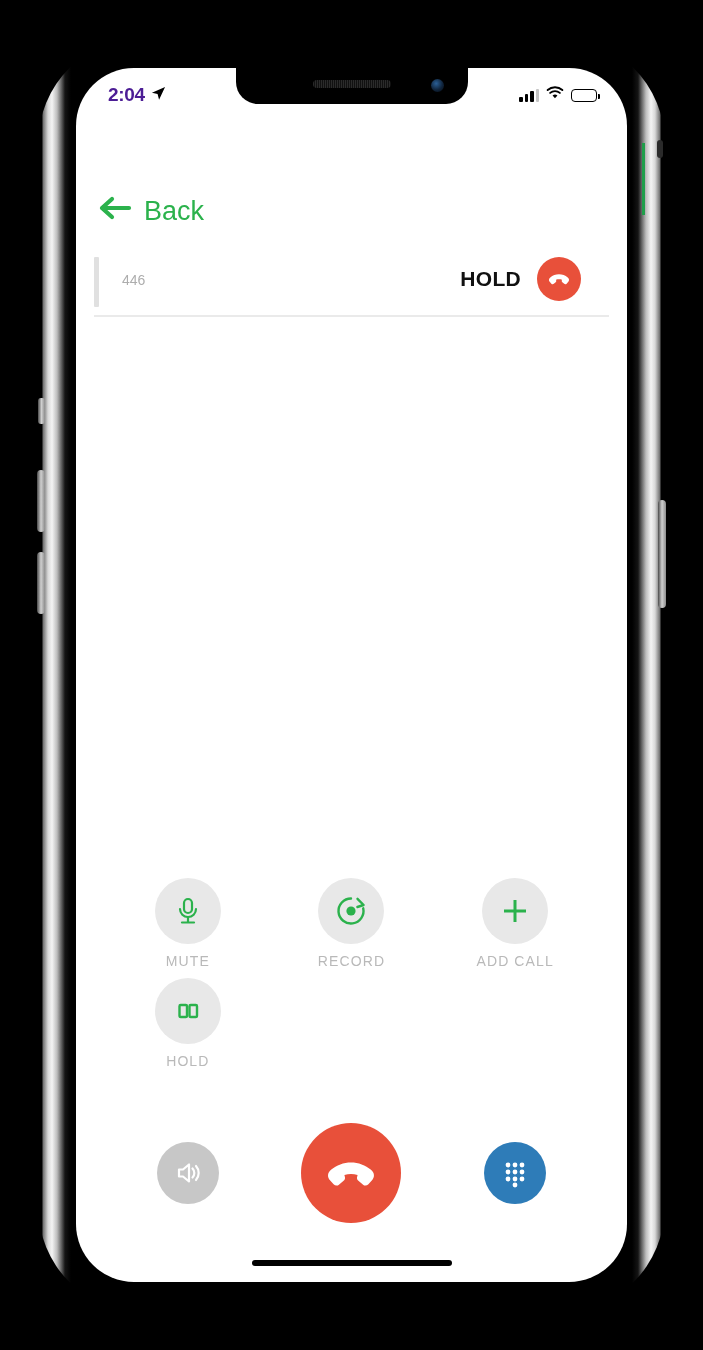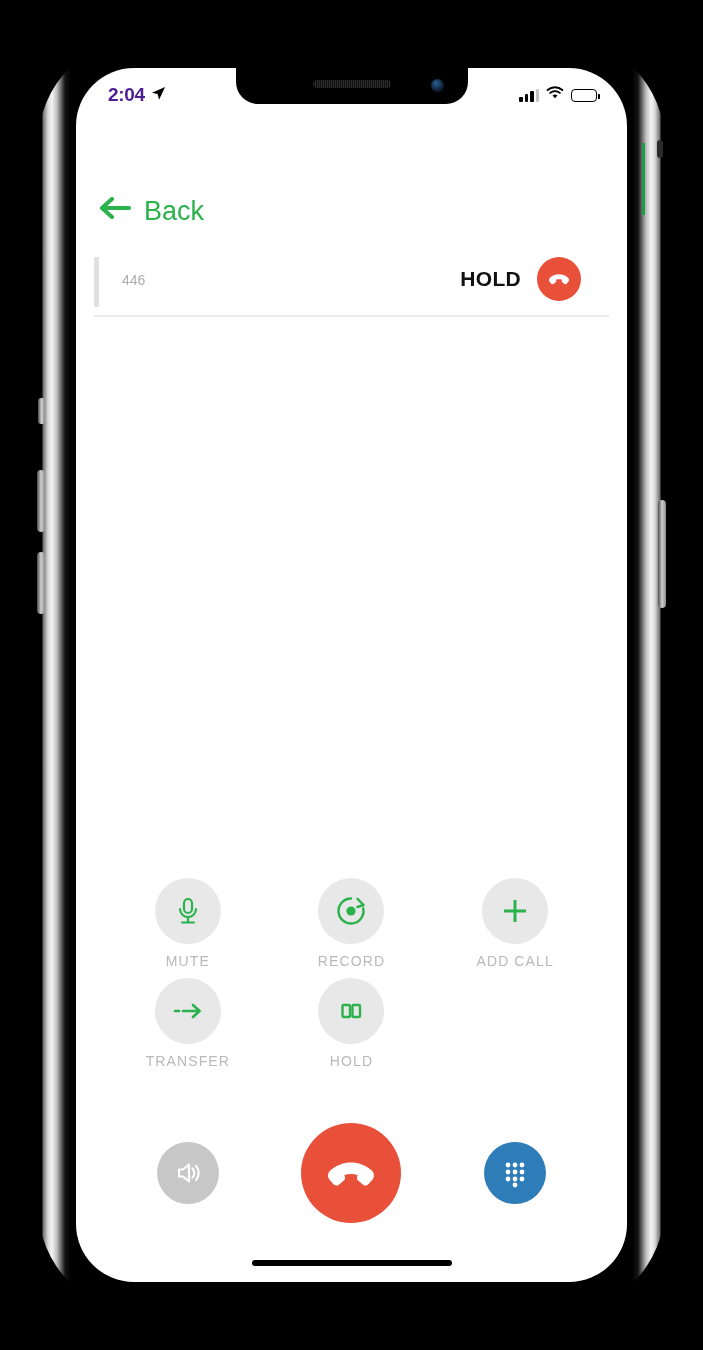--- a/index.html
+++ b/index.html
@@ -286,30 +286,20 @@
     <div class="ctrl">
       <span class="ctrl-circle">
         <svg width="34" height="34" viewBox="0 0 34 34">
           <path d="M17 6 L17 28" stroke="#2bb24c" stroke-width="3" stroke-linecap="butt"></path>
           <path d="M6 17 L28 17" stroke="#2bb24c" stroke-width="3" stroke-linecap="butt"></path>
         </svg>
       </span>
       <span class="ctrl-label">ADD CALL</span>
     </div>
 
-    <div class="ctrl">
-      <span class="ctrl-circle">
-        <svg width="34" height="34" viewBox="0 0 34 34">
-          <path d="M4 17 L8 17" stroke="#2bb24c" stroke-width="2.6" stroke-linecap="round"></path>
-          <path d="M12 17 L28 17" stroke="#2bb24c" stroke-width="2.6" stroke-linecap="round"></path>
-          <path d="M22 11 L28.5 17 L22 23" stroke="#2bb24c" stroke-width="2.6" fill="none" stroke-linecap="round" stroke-linejoin="round"></path>
-        </svg>
-      </span>
-      <span class="ctrl-label">TRANSFER</span>
-    </div>
 
     <div class="ctrl">
       <span class="ctrl-circle">
         <svg width="34" height="34" viewBox="0 0 34 34">
           <rect x="8.5" y="11" width="7.5" height="12" rx="1.2" stroke="#2bb24c" stroke-width="2.4" fill="none"></rect>
           <rect x="18.5" y="11" width="7.5" height="12" rx="1.2" stroke="#2bb24c" stroke-width="2.4" fill="none"></rect>
         </svg>
       </span>
       <span class="ctrl-label">HOLD</span>
     </div>

